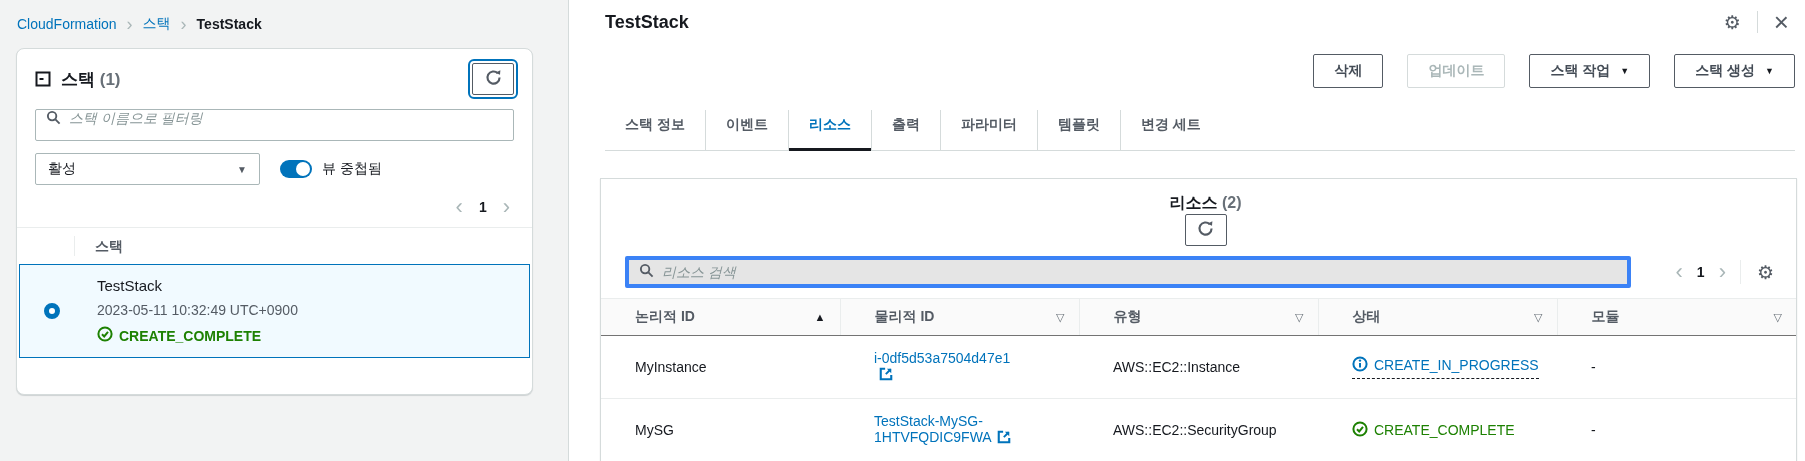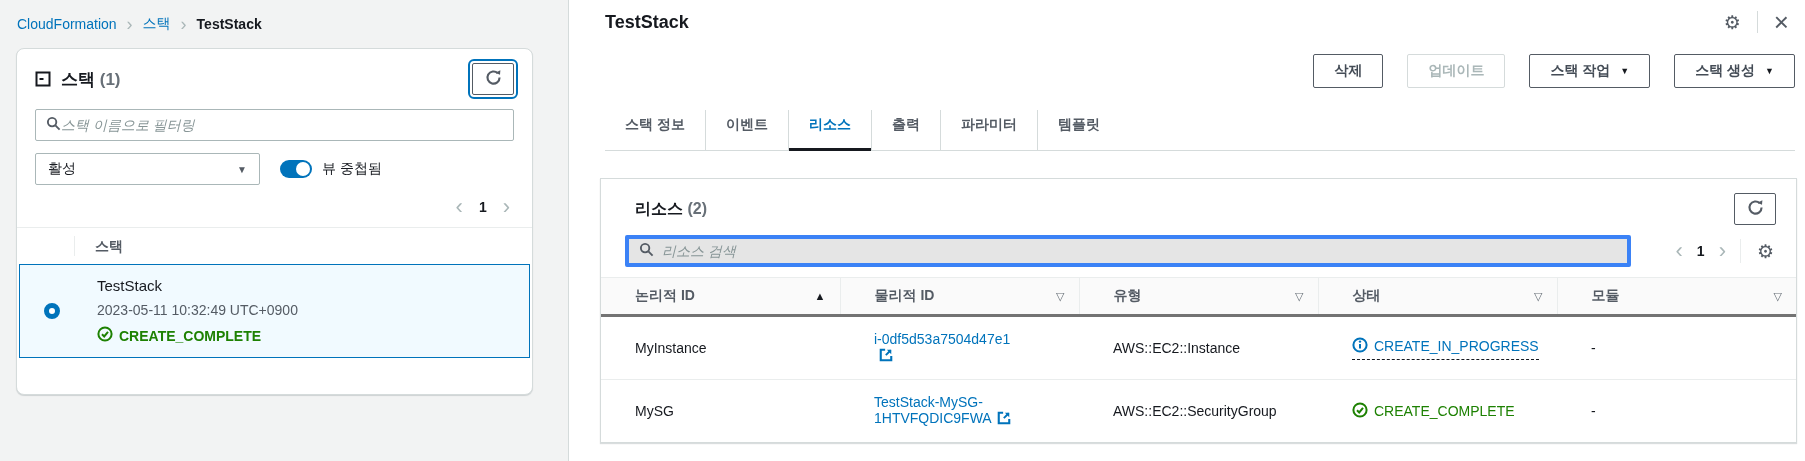--- a/index.html
+++ b/index.html
@@ -27,21 +27,21 @@
   .collapse-icon { display:inline-flex; width:16px; height:16px; }
 
   .btn-icon {
     width:42px; height:32px; background:#fff; border:1px solid #545b64; border-radius:2px;
     display:flex; align-items:center; justify-content:center; cursor:pointer;
   }
   .focus-ring { outline:2px solid #0073bb; outline-offset:2px; border-radius:2px; }
 
   .search-box {
     margin:8px 18px 0 18px; height:32px; border:1px solid #aab7b8; border-radius:2px; background:#fff;
-    display:flex; align-items:center; padding:0 10px;
+    display:flex; align-items:flex-start; gap:8px; padding:0 10px;
   }
   .search-box input {
     border:none; outline:none; flex:1; font-size:14px; font-family:inherit; color:#16191f; background:transparent;
   }
   .search-box input::placeholder { font-style:italic; color:#879596; }
 
   .filter-row { display:flex; align-items:center; margin:12px 18px 0 18px; gap:20px; }
   .select {
     width:225px; height:32px; border:1px solid #aab7b8; border-radius:2px; background:#fff;
     display:flex; align-items:center; justify-content:space-between; padding:0 12px; cursor:pointer;gap:28px;
@@ -100,35 +100,35 @@
     display:block; padding:6px 20px 14px 20px; font-weight:700; color:#545b64; text-decoration:none;
     border-bottom:3px solid transparent; margin-bottom:-1px; cursor:pointer; white-space:nowrap;
   }
   .tab.active a { color:#0073bb; border-bottom-color:#16191f; }
   .tab + .tab { border-left:1px solid #d5dbdb; }
 
   .res-card {
     position:absolute; left:31px; top:178px; width:1197px;
     background:#fff; border:1px solid #d5dbdb; box-shadow:0 1px 1px rgba(0,28,36,.15);
   }
-  .res-head { display:flex; align-items:center; justify-content:space-between; padding:14px 20px 4px 34px; }
+  .res-head { display:flex; align-items:center; justify-content:space-between; padding:14px 20px 4px 34px;flex-direction:column; }
   .res-title { font-size:16px; font-weight:700; }
   .res-toolbar { display:flex; align-items:center; gap:14px; padding:6px 20px 10px 24px; }
   .res-search { flex:0 0 1006px; height:32px; border:4px solid #3b82f6; border-radius:2px; display:flex; align-items:center; gap:8px; padding:8px 10px; background:#e5e5e5; }
   .res-search input { border:none; outline:none; flex:1; font-size:14px; font-family:inherit; background:transparent; }
   .res-search input::placeholder { font-style:italic; color:#879596; }
   .res-toolbar .right { display:flex; align-items:center; gap:14px; margin-left:auto; }
   .res-toolbar .chev { color:#aab7b8; font-size:22px; line-height:16px; }
   .res-toolbar .page { font-weight:700; cursor:pointer; }
   .res-toolbar .sep { width:1px; height:24px; background:#eaeded; }
 
   table.res-table { width:100%; border-collapse:collapse; table-layout:fixed; }
   .res-table thead th {
     background:#fafafa; color:#545b64; font-weight:700; font-size:14px; text-align:left;
-    padding:9px 14px 9px 34px; border-top:1px solid #eaeded; border-bottom:3px solid #737373; cursor:pointer;
+    padding:9px 14px 9px 34px; border-top:1px solid #eaeded; border-bottom:1px solid #737373; cursor:pointer;
   }
   .res-table thead th:first-child { padding-left:34px; }
   .res-table thead th + th { border-left:1px solid #eaeded; }
   .th-inner { display:flex; align-items:center; justify-content:space-between; gap:6px; }
   .sort-asc { color:#16191f; font-size:11px; }
   .sort-none { color:#687078; font-size:11px; }
   .res-table tbody td { padding:14px 60px 14px 34px; vertical-align:middle; font-size:14px; }
   .res-table tbody tr + tr td { border-top:1px solid #eaeded; }
   .link { color:#0073bb; text-decoration:none; cursor:pointer; }
   .ext-icon { display:inline-block; vertical-align:-2px; margin-left:5px; }
@@ -262,20 +262,23 @@
         <a>리소스</a>
       </div>
     <div class="tab">
         <a>출력</a>
       </div>
     <div class="tab">
         <a>파라미터</a>
       </div>
     <div class="tab">
         <a>템플릿</a>
+      </div>
+    <div class="tab">
+        <a>변경 세트</a>
       </div>
   </div>
 
   <div class="res-card">
     <div class="res-head">
       <div class="res-title"><span>리소스</span> <span class="panel-count">(2)</span></div>
       <div class="btn-icon">
         <span>
           <svg width="17" height="17" viewBox="0 0 16 16">
               <path d="M13.7 8a5.7 5.7 0 1 1-1.7-4" fill="none" stroke="#545b64" stroke-width="2"></path>

